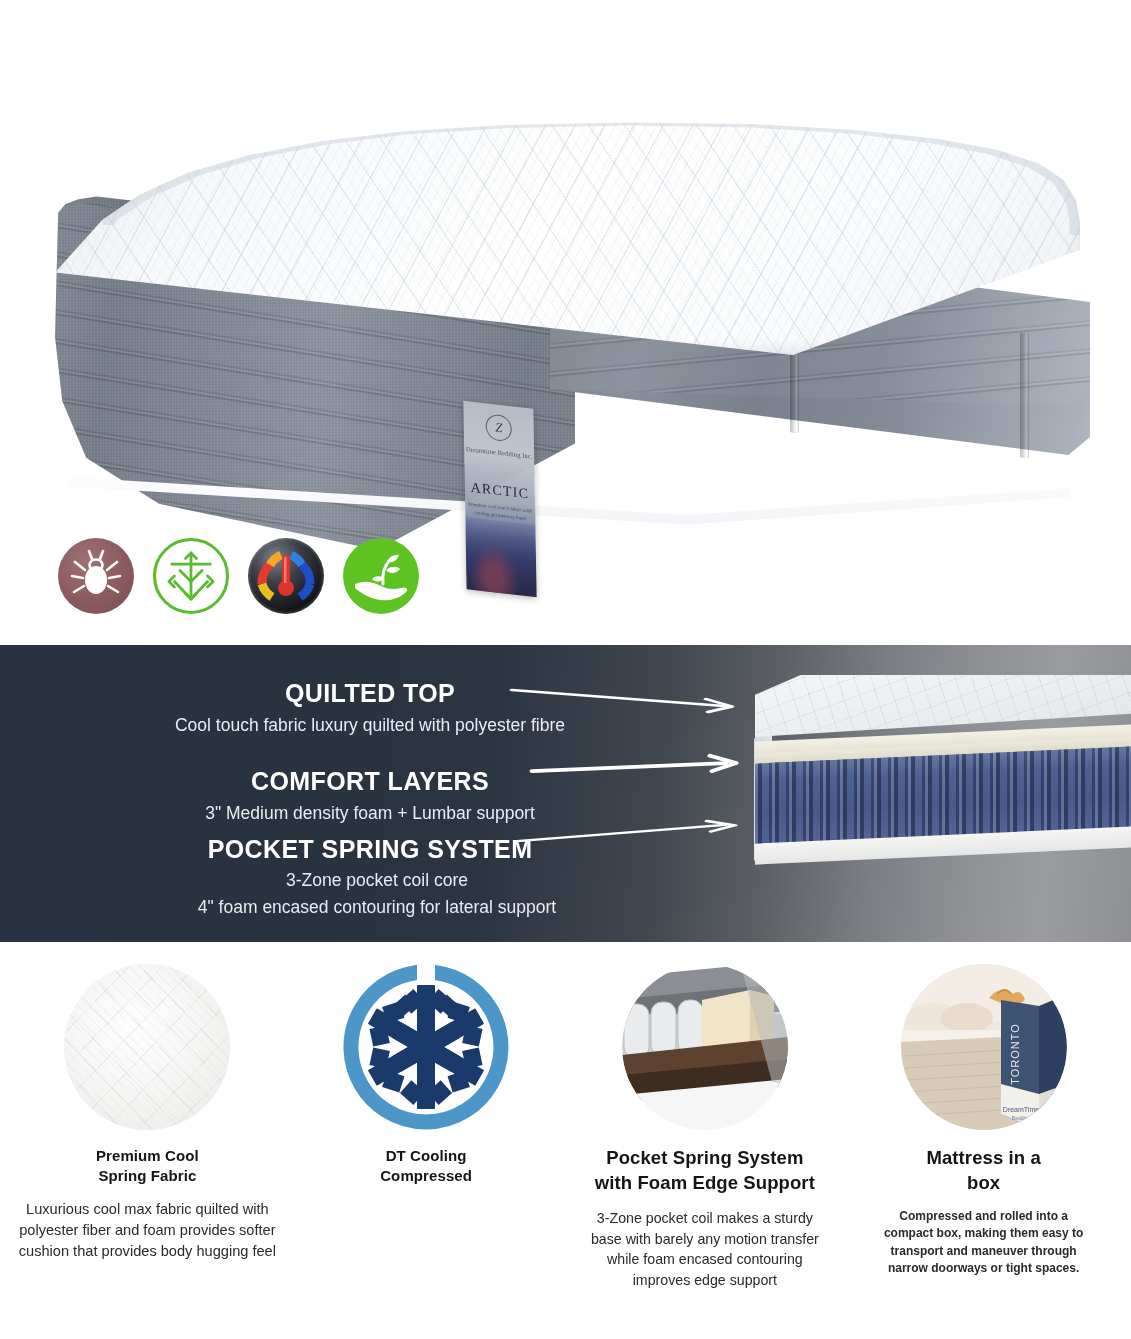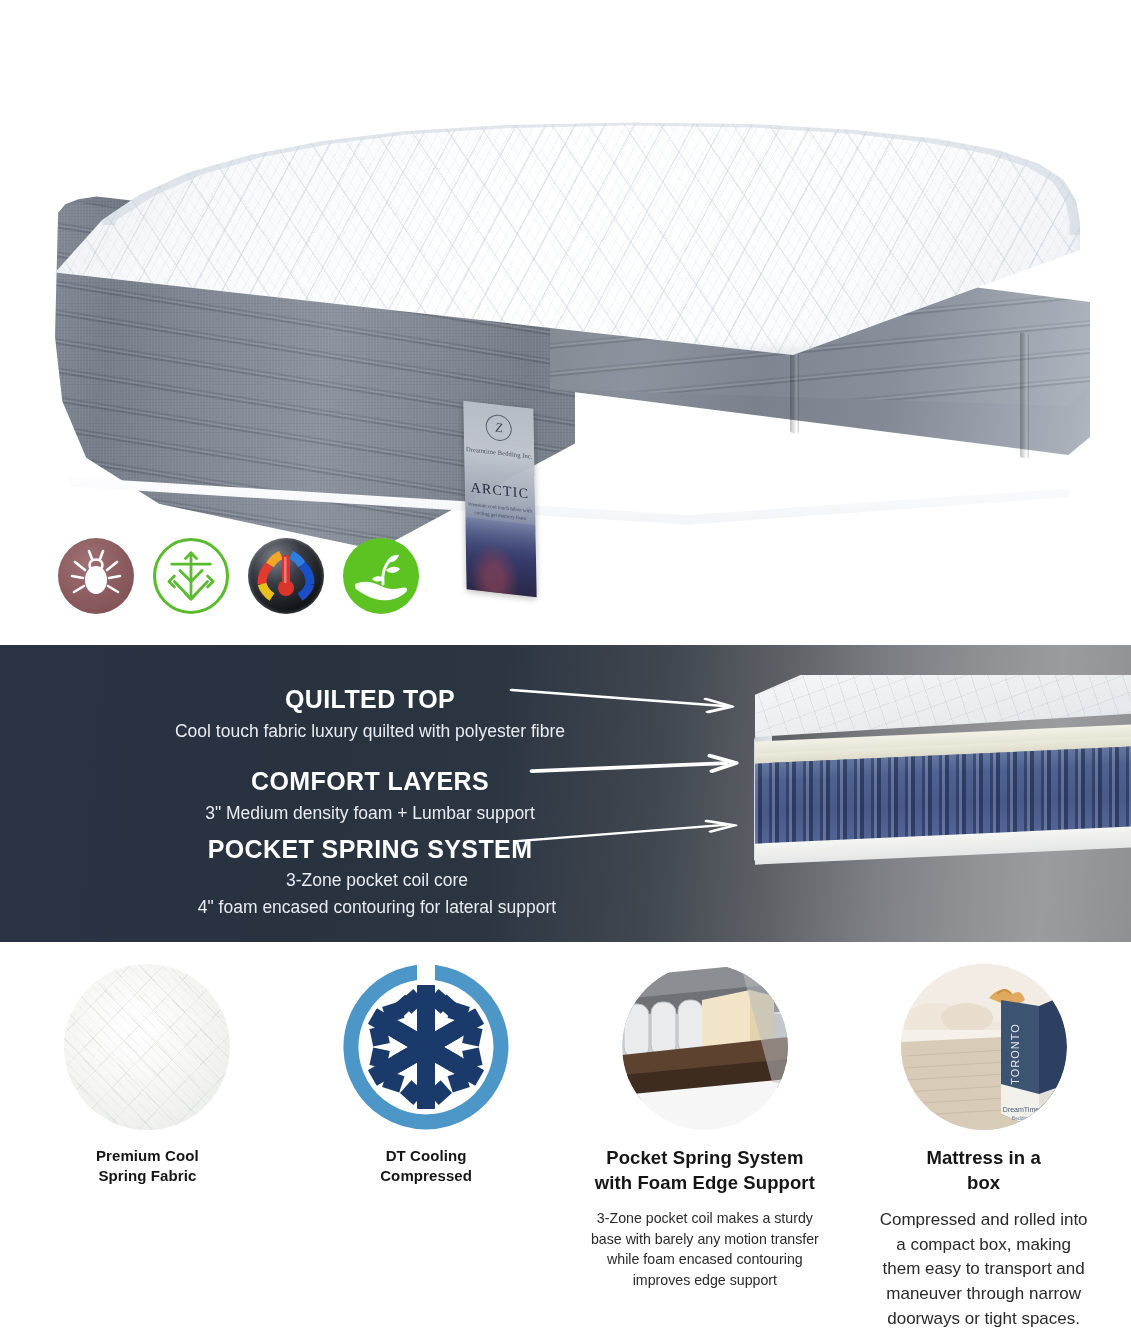--- a/index.html
+++ b/index.html
@@ -196,21 +196,21 @@
     overflow:hidden;
   }
   .banner-text { position:absolute; left:0; width:740px; text-align:center; }
   .b-title {
     color:#ffffff; font-weight:bold; letter-spacing:.4px;
     font-size:25px; line-height:1.18;
   }
   .b-sub {
     color:#e9ecf1; font-size:17.5px; line-height:1.32; font-weight:400;
   }
-  #blk-quilted   { top:40px; }
+  #blk-quilted   { top:34px; }
   #blk-comfort   { top:122px; }
   #blk-pocket    { top:190px; }
   #blk-quilted .b-sub, #blk-comfort .b-sub { margin-top:5px; }
   #blk-pocket  .b-sub { margin-top:4px;padding-left:14px; }
 
   
   .arrow { position:absolute; height:22px; }
   .arrow svg { width:100%; height:100%; overflow:visible; }
 
   
@@ -289,21 +289,21 @@
   }
   .feat-body {
     margin-top:12px;
     font-size:14.6px; color:#2a2a2a;
     text-align:center; line-height:1.45;
     max-width:268px;
   }
   .feat.c1 .feat-body { max-width:274px; }
   .feat.c2 .feat-body { max-width:200px; }
   .feat.c3 .feat-body { max-width:238px; font-size:14.2px; }
-  .feat.c4 .feat-body { max-width:216px; font-size:17px; }
+  .feat.c4 .feat-body { max-width:216px; font-size:12px;font-weight:bold; }
   .feat.c3 .feat-title, .feat.c4 .feat-title { font-size:18.5px; }
 </style>
 </head>
 <body>
 
 <section id="hero">
 
   <div class="mattress-wrap">
 
     <div class="mt-side-left">
@@ -448,20 +448,21 @@
 </section>
 
 <section id="features">
 
   <div class="feat c1">
     <div class="feat-media media-fabric"></div>
     <div class="feat-title">
       <span>Premium Cool</span><br>
       <span>Spring Fabric</span>
     </div>
+    <div class="feat-body">Luxurious cool max fabric quilted with polyester fiber and foam provides softer cushion that provides body hugging feel</div>
   </div>
 
   <div class="feat c2">
     <div class="feat-media media-snow">
       <svg viewBox="0 0 166 166" width="166" height="166">
         <path d="M83 8 A75 75 0 1 1 82.9 8" fill="none" stroke="#4d96c8" stroke-width="15"></path>
         <rect x="74" y="0" width="18" height="22" fill="#ffffff"></rect>
         <g fill="#1a3a6b" transform="translate(83,83)">
           <g>
             <rect x="-9" y="-62" width="18" height="124" rx="1"></rect>

